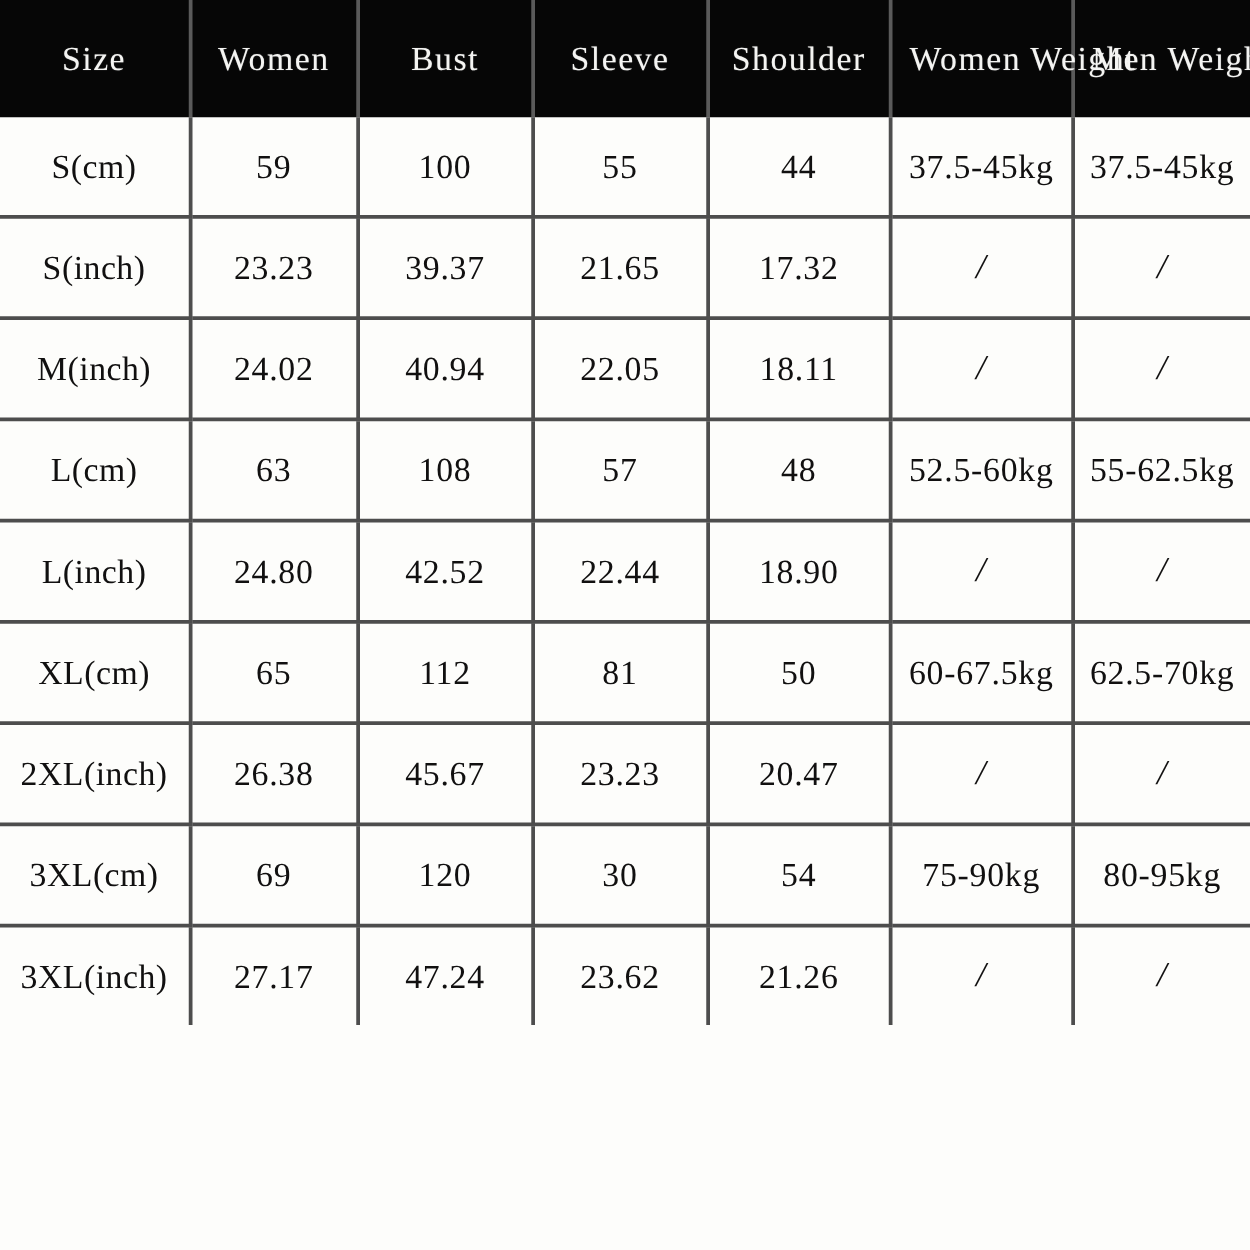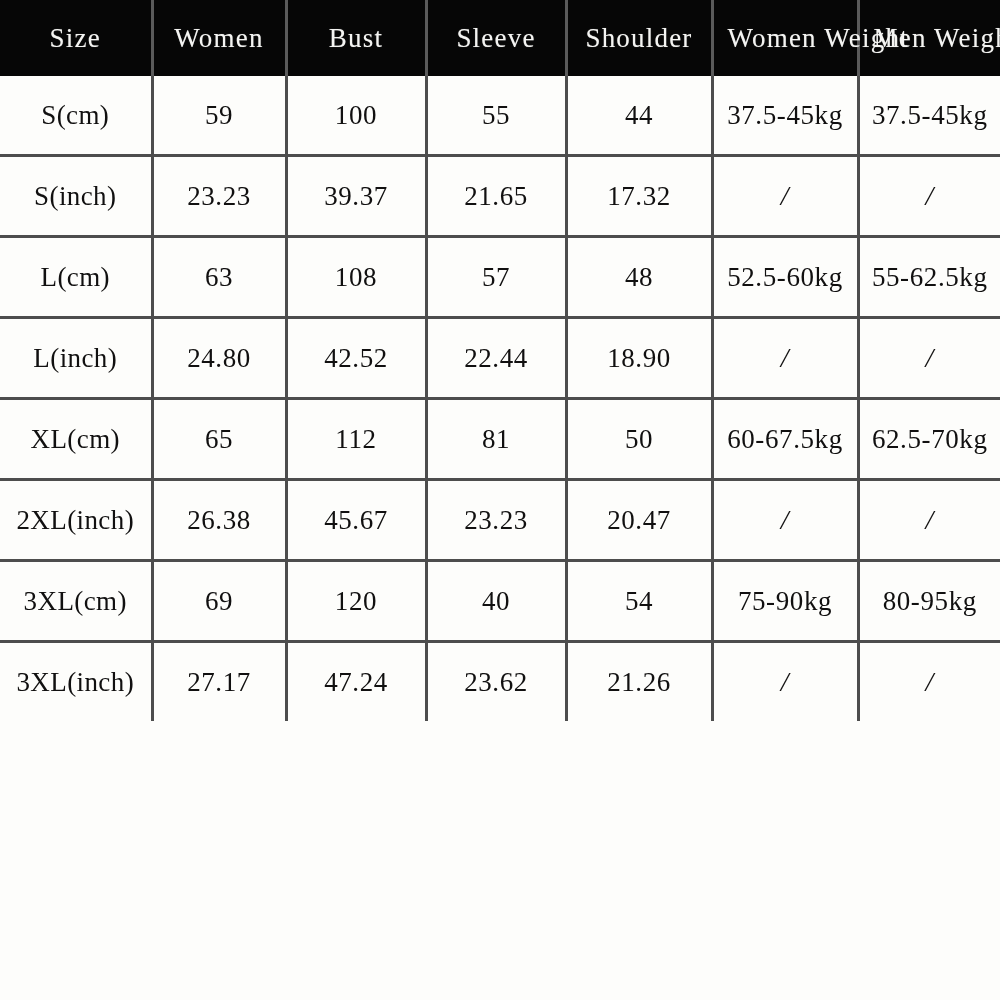--- a/index.html
+++ b/index.html
@@ -32,21 +32,21 @@
 
   table.size-table col.c0 { width: 152px; }
   table.size-table col.c1 { width: 134px; }
   table.size-table col.c2 { width: 140px; }
   table.size-table col.c3 { width: 140px; }
   table.size-table col.c4 { width: 146px; }
   table.size-table col.c5 { width: 146px; }
   table.size-table col.c6 { width: 142px; }
 
   thead th {
-    height: 76px;
+    height: 94px;
     background: #060606;
     color: #f4f4f2;
     font-size: 27px;
     font-weight: 400;
     letter-spacing: 1.2px;
     text-align: center;
     vertical-align: middle;
     padding: 0 14px;
     border: none;
     border-right: 3px solid #5a5a5a;
@@ -126,20 +126,29 @@
       <tr>
         <td class="size-label">S(inch)</td>
         <td>23.23</td>
         <td>39.37</td>
         <td>21.65</td>
         <td>17.32</td>
         <td class="slash">/</td>
         <td class="slash">/</td>
       </tr>
       <tr>
+        <td class="size-label">M(inch)</td>
+        <td>24.02</td>
+        <td>40.94</td>
+        <td>22.05</td>
+        <td>18.11</td>
+        <td class="slash">/</td>
+        <td class="slash">/</td>
+      </tr>
+      <tr>
         <td class="size-label">L(cm)</td>
         <td>63</td>
         <td>108</td>
         <td>57</td>
         <td>48</td>
         <td>52.5-60kg</td>
         <td>55-62.5kg</td>
       </tr>
       <tr>
         <td class="size-label">L(inch)</td>
@@ -165,21 +174,21 @@
         <td>45.67</td>
         <td>23.23</td>
         <td>20.47</td>
         <td class="slash">/</td>
         <td class="slash">/</td>
       </tr>
       <tr>
         <td class="size-label">3XL(cm)</td>
         <td>69</td>
         <td>120</td>
-        <td>40</td>
+        <td>30</td>
         <td>54</td>
         <td>75-90kg</td>
         <td>80-95kg</td>
       </tr>
       <tr>
         <td class="size-label">3XL(inch)</td>
         <td>27.17</td>
         <td>47.24</td>
         <td>23.62</td>
         <td>21.26</td>

